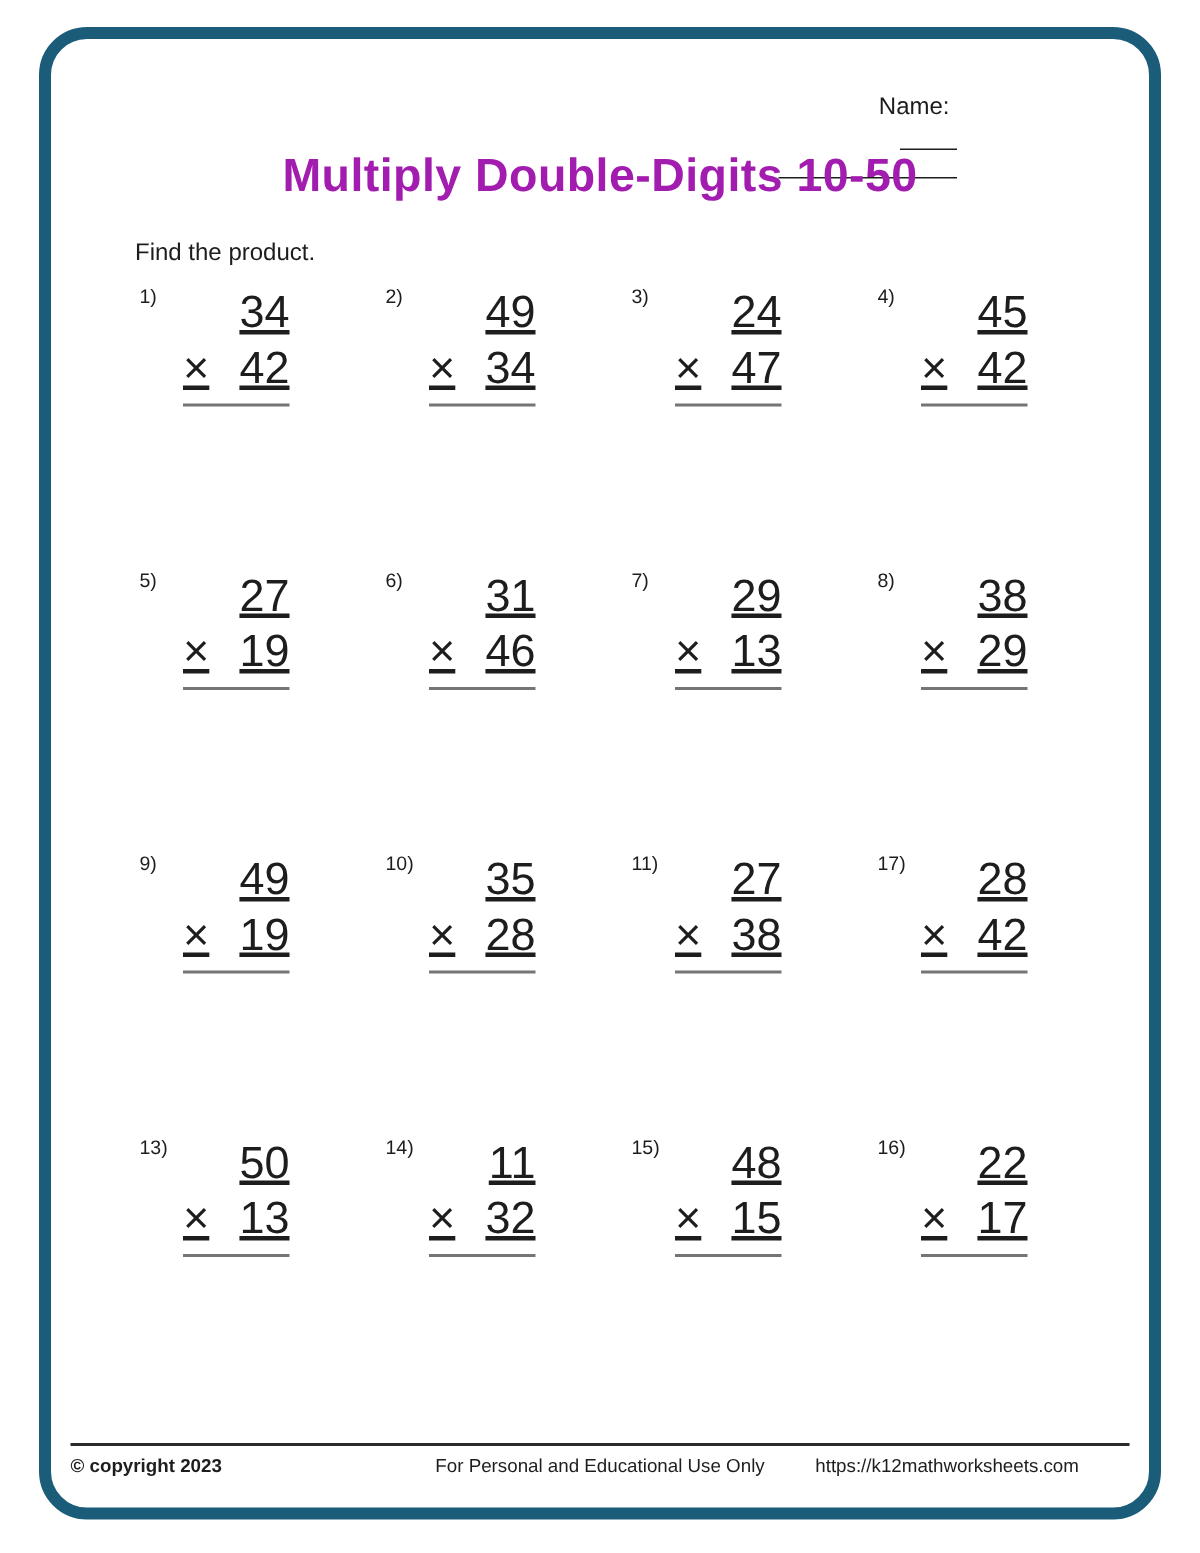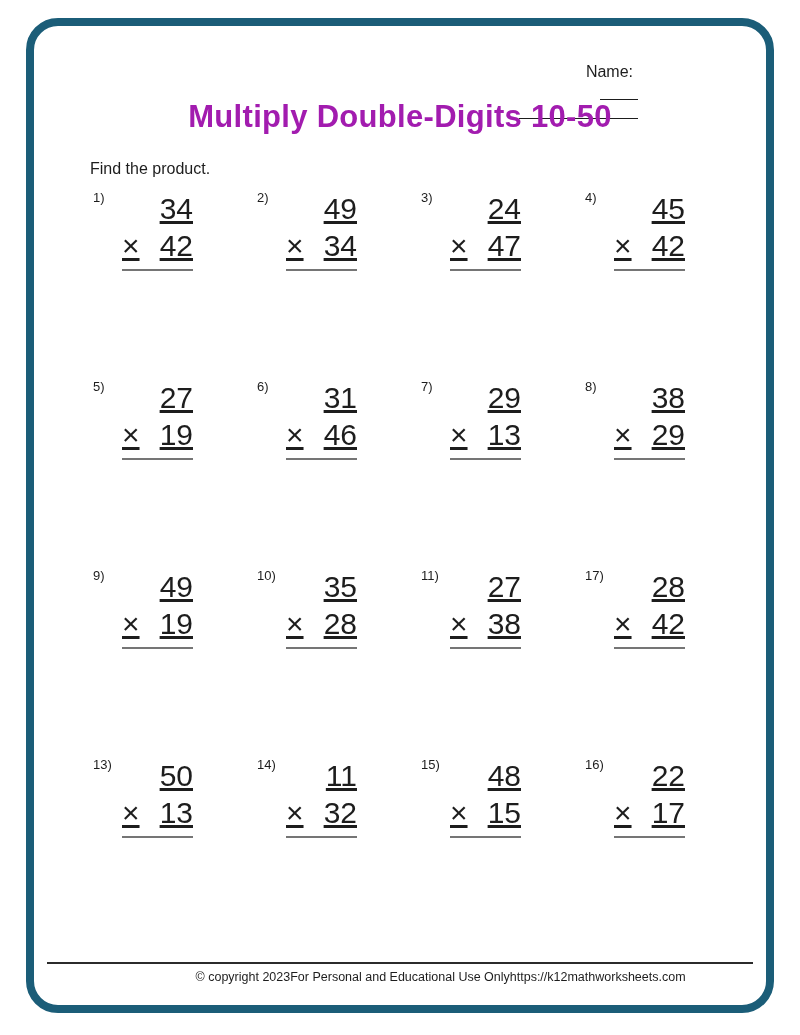--- a/index.html
+++ b/index.html
@@ -90,23 +90,23 @@
   .footer {
     position: absolute;
     left: 47px; top: 970px;
     width: 706px;
     display: grid;
     grid-template-columns: 1fr auto 1fr;
     align-items: baseline;
     font-size: 12.5px;
     color: #1d1d1d;
   }
-  .footer .left { text-align: right; }
+  .footer .left { text-align: left; font-weight: bold; }
   .footer .center { text-align: right; }
-  .footer .right { text-align: left; }
+  .footer .right { text-align: center; }
 </style>
 </head>
 <body>
 
 <div class="page">
   <div class="frame"></div>
 
   <div class="name-row">
     <span class="name-label">Name:</span>
     <span class="name-blank blank-a"></span>

